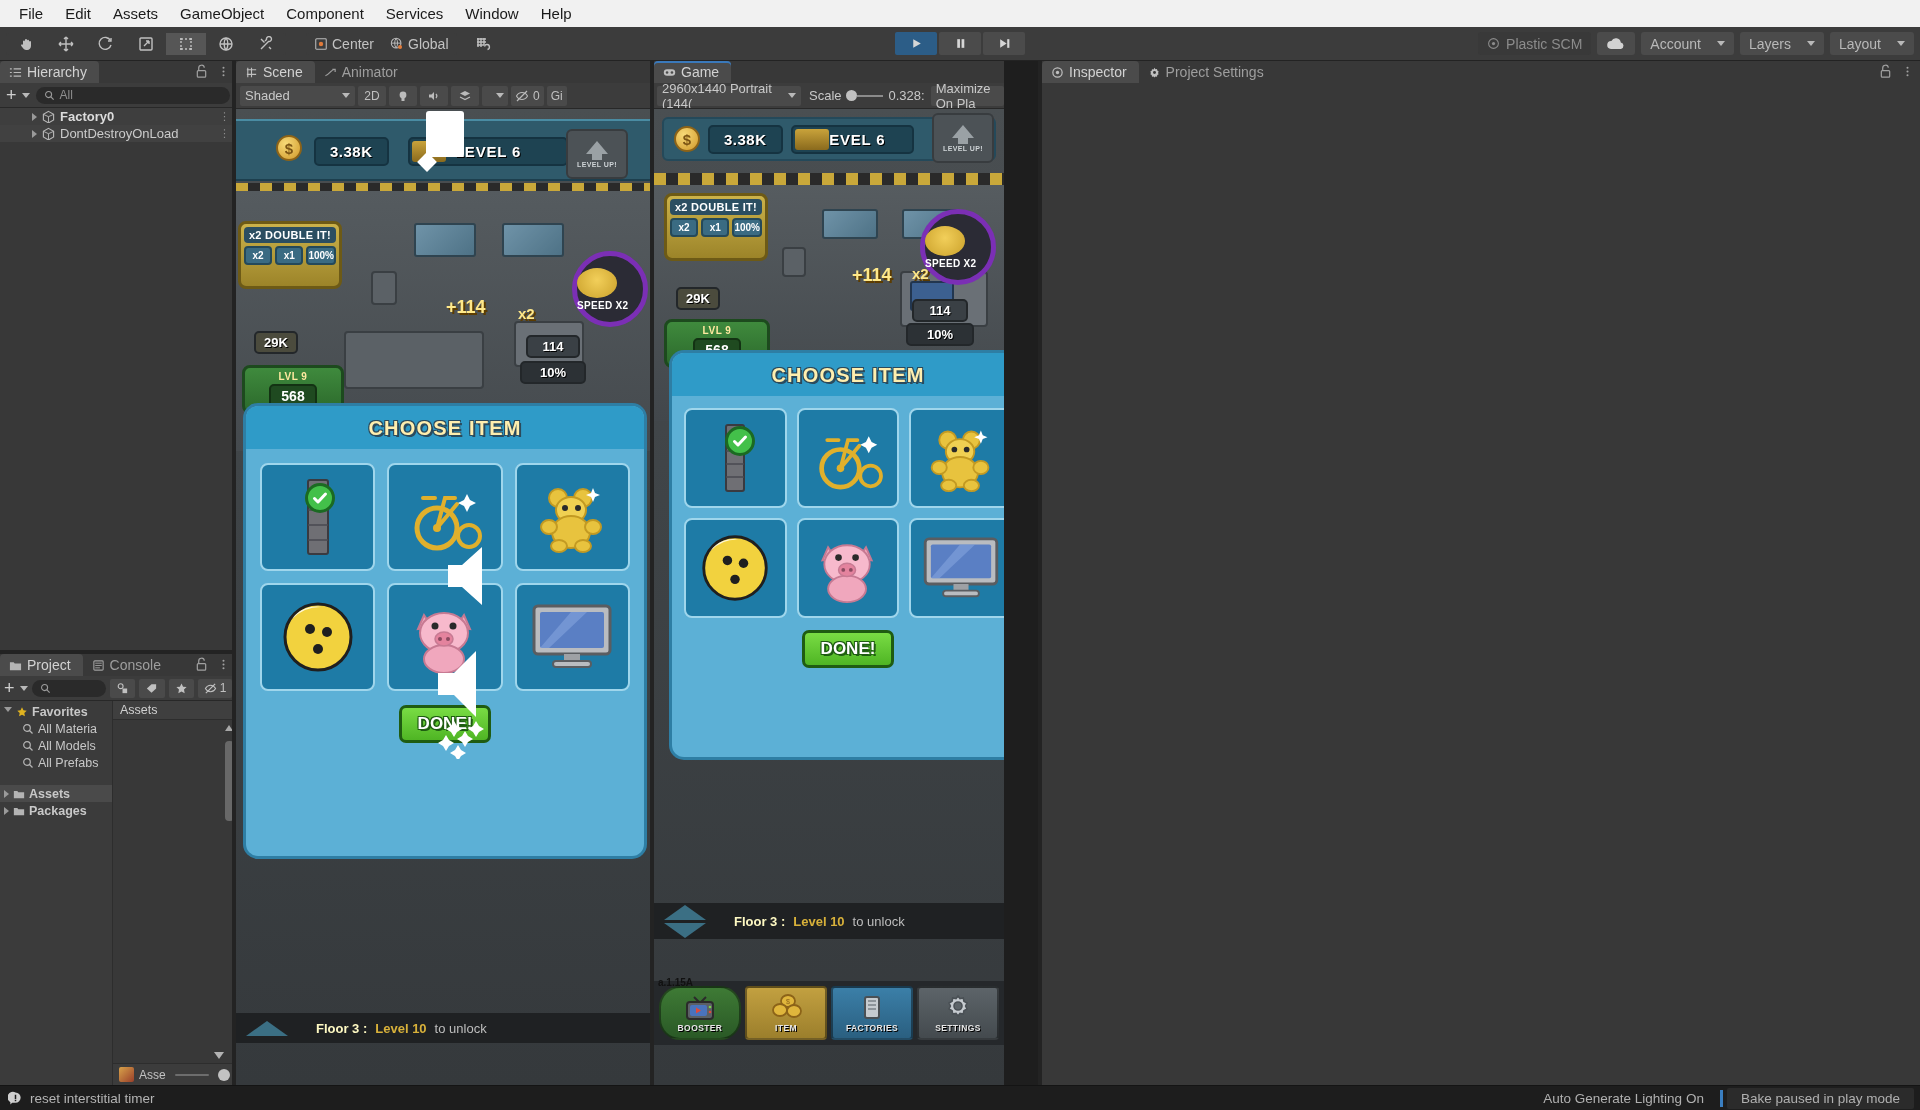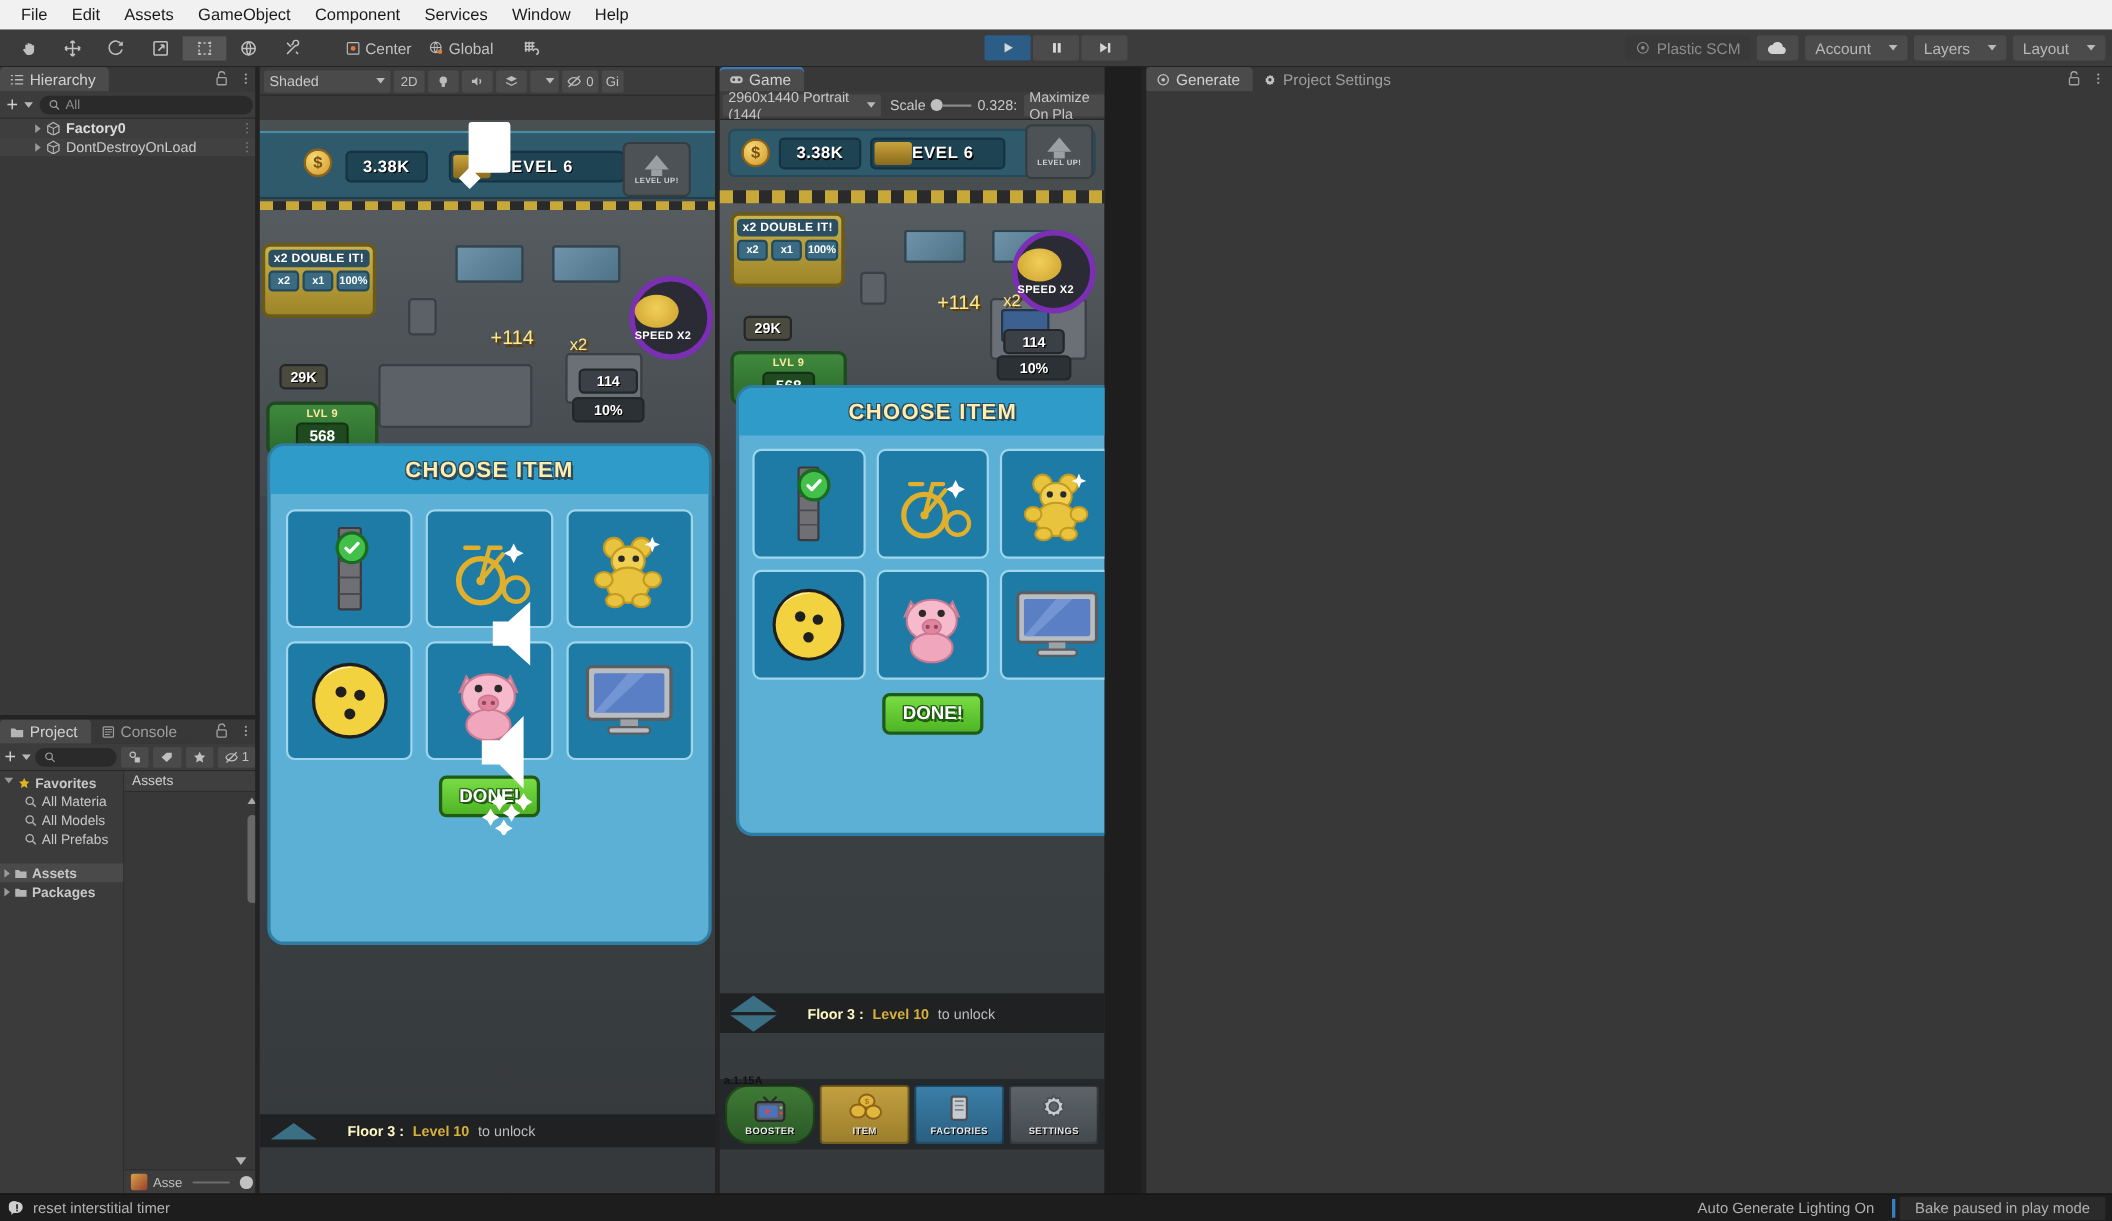--- a/index.html
+++ b/index.html
@@ -243,21 +243,21 @@
   .speedx2 .face { width: 40px; height: 30px; background: radial-gradient(circle at 50% 40%, #f2cf5a, #caa02a); border-radius: 50%; position: relative; }
   .speedx2 .lbl { font-size: 10px; font-weight: bold; color: #fff; margin-top: 2px; letter-spacing: .3px; }
   .green-panel {
     position: absolute; background: linear-gradient(180deg,#3f8a3d,#2c6a2c);
     border: 3px solid #1d4a1e; border-radius: 8px; padding: 3px 5px;
     display: flex; flex-direction: column; gap: 2px; align-items: center;
   }
   .green-panel .lvl { color: #ffe9a0; font-size: 10px; font-weight: bold; letter-spacing: .5px; }
   .green-panel .money { background: #1f4a20; border: 2px solid #133213; border-radius: 5px; color: #fff; font-weight: bold; font-size: 14px; padding: 2px 10px; }
   .dark-pill { position: absolute; background: #3a4045; border: 2px solid #23272a; border-radius: 5px; color: #fff; font-weight: bold; font-size: 13px; text-align: center; padding: 2px 8px; text-shadow: 1px 1px 0 #000; }
-  .plus-float { position: absolute; color: #ffe98a; font-weight: normal; font-size: 18px; text-shadow: 2px 2px 0 #5c3c00; }
+  .plus-float { position: absolute; color: #ffe98a; font-weight: bold; font-size: 18px; text-shadow: 2px 2px 0 #5c3c00; }
   .machine-box { position: absolute; background: #5b6166; border: 2px solid #3a3f43; border-radius: 4px; }
   .window-pane { position: absolute; background: linear-gradient(135deg,#6f93a8,#4e7286); border: 2px solid #2f4450; border-radius: 3px; }
 
   
   .modal {
     position: absolute; background: #5cb0d6; border-radius: 12px;
     box-shadow: 0 0 0 3px #2e7ea4;
   }
   .modal-head {
     background: #2f9bc8; border-radius: 12px 12px 0 0;
@@ -617,20 +617,34 @@
     </div>
     <div class="pj-footer">
       <div class="fico"></div>
       <div class="flabel">Asse</div>
       <div class="slider-line"></div>
       <div class="slider-knob"></div>
     </div>
   </div>
 
   <div class="panel" id="scene">
+    <div class="panel-tabs">
+      <div class="ptab sel">
+        <svg viewBox="0 0 14 14">
+            <path d="M3 2v10M7 2v10M2 4h10M2 9h10" stroke="#c0c0c0" stroke-width="1.2"></path>
+          </svg>
+        <span>Scene</span>
+      </div>
+      <div class="ptab">
+        <svg viewBox="0 0 14 14">
+            <path d="M1.5 10.5c4-1 6-7 10.5-7M9 3.5h3v3" fill="none" stroke="#9e9e9e" stroke-width="1.3"></path>
+          </svg>
+        <span>Animator</span>
+      </div>
+    </div>
     <div class="sv-toolbar">
       <div class="sv-dd">
         <span>Shaded</span>
         <span class="caret"></span>
       </div>
       <div class="sv-btn">
         <span>2D</span>
       </div>
       <div class="sv-btn">
         <svg viewBox="0 0 14 14">
@@ -1042,21 +1056,21 @@
     </div>
   </div>
 
   <div class="panel" id="inspector">
     <div class="panel-tabs">
       <div class="ptab sel">
         <svg viewBox="0 0 14 14">
             <circle cx="7" cy="7" r="5" fill="none" stroke="#c0c0c0" stroke-width="1.3"></circle>
             <circle cx="7" cy="7" r="1.8" fill="#c0c0c0"></circle>
           </svg>
-        <span>Generate</span>
+        <span>Inspector</span>
       </div>
       <div class="ptab">
         <svg viewBox="0 0 14 14">
             <path d="M7 2l1 1.4 1.7-.3.3 1.7L11.5 6l-.7 1.5.7 1.5-1.5.8-.3 1.7-1.7-.3L7 12.5l-1-1.3-1.7.3-.3-1.7L2.5 9l.7-1.5L2.5 6l1.5-.8.3-1.7L6 3.8z" fill="#c0c0c0"></path>
             <circle cx="7" cy="7" r="1.6" fill="#383838"></circle>
           </svg>
         <span>Project Settings</span>
       </div>
       <div class="tab-right-icons">
         <svg class="ic-lock" viewBox="0 0 14 16">

